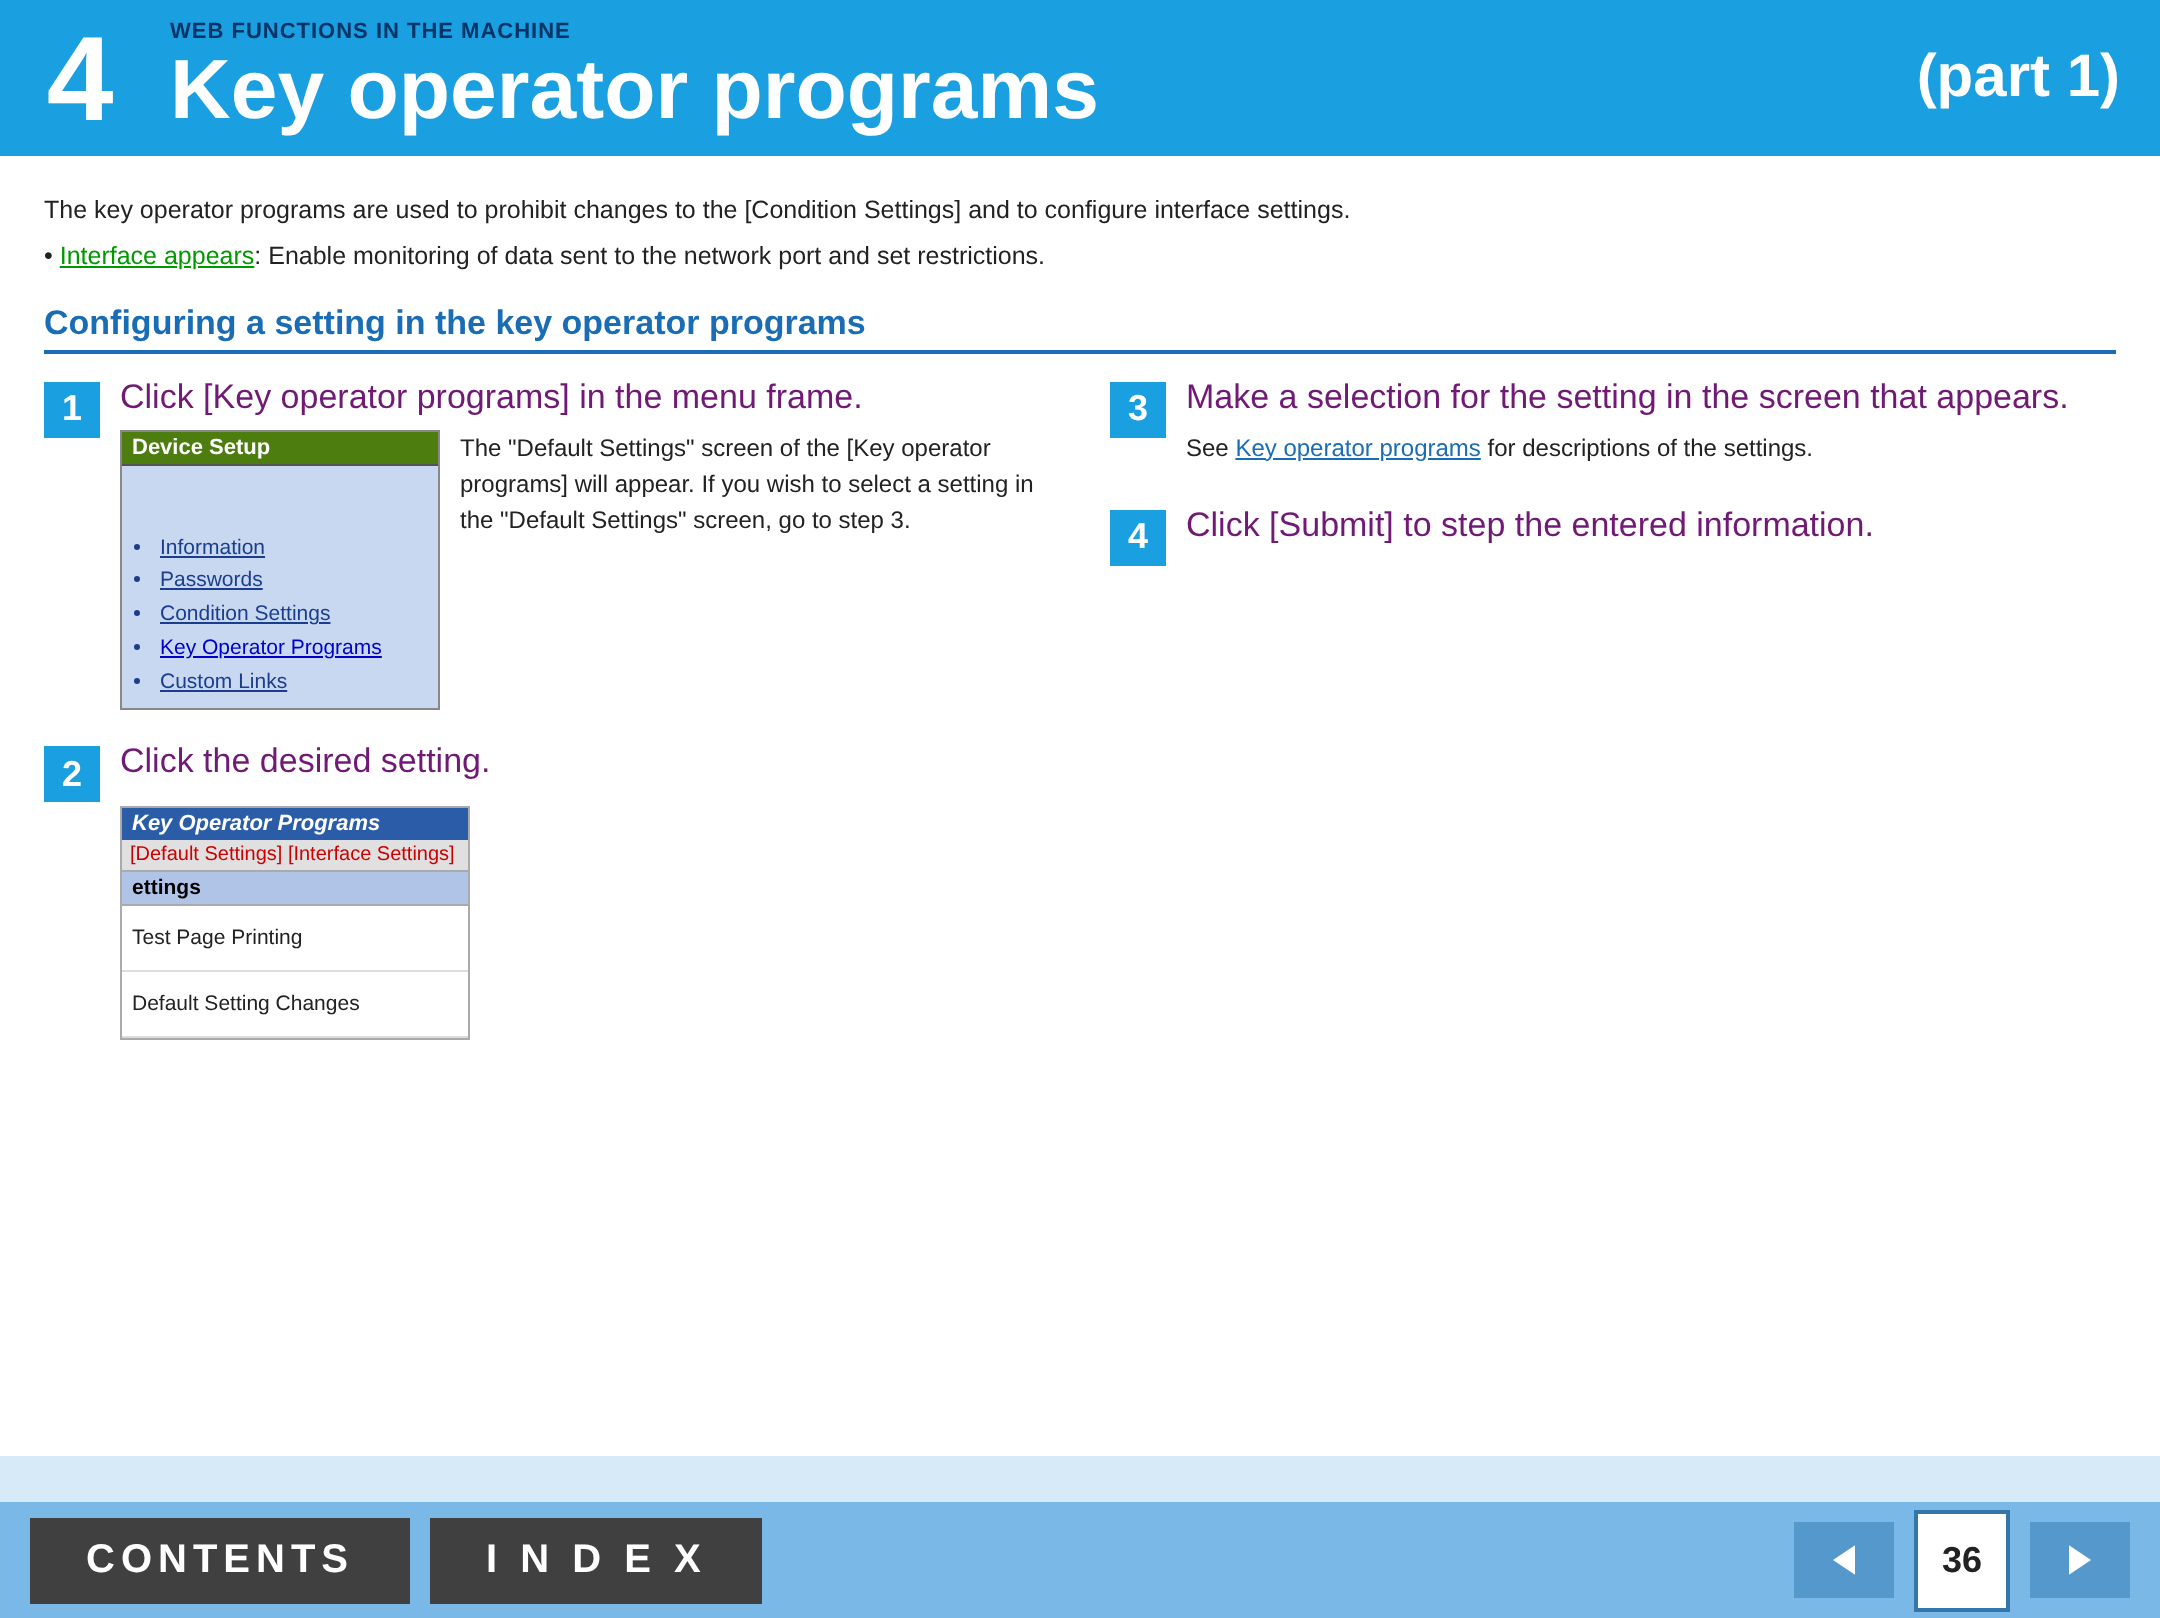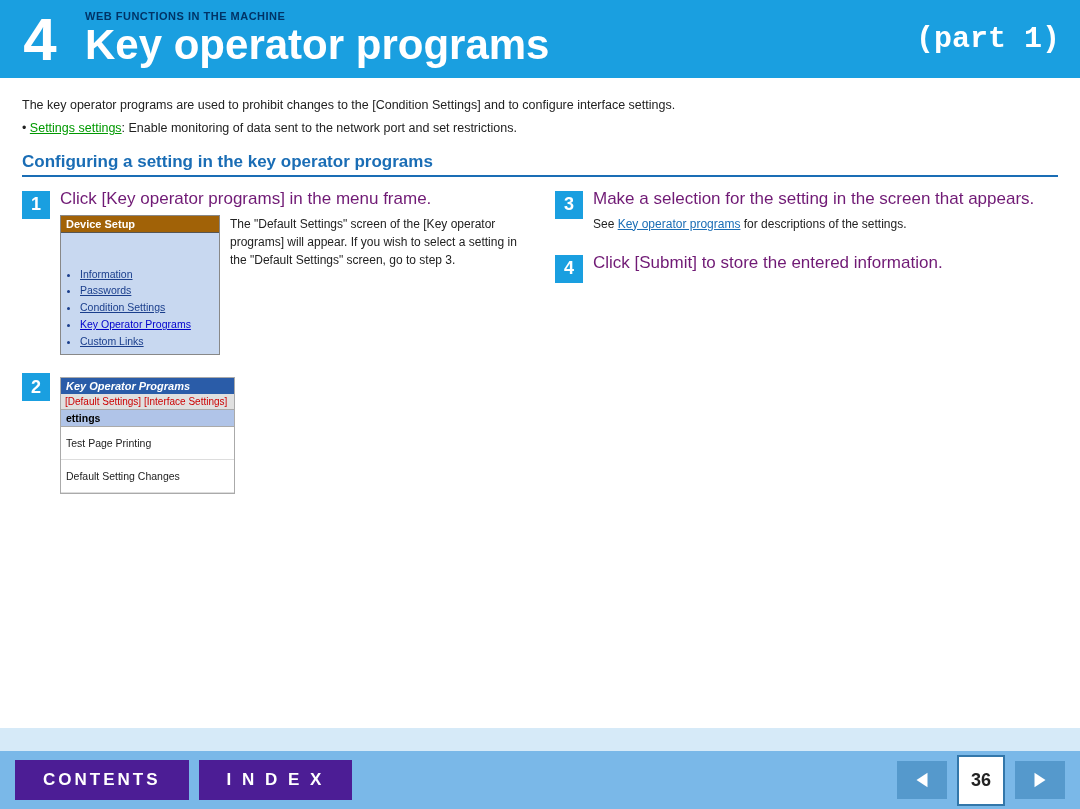--- a/index.html
+++ b/index.html
@@ -52,21 +52,20 @@
       font-weight: bold;
       line-height: 1.1;
     }
     .header-part {
       color: white;
       font-size: 30px;
       font-weight: bold;
       display: flex;
       align-items: center;
       padding-right: 20px;
-      font-family: Liberation Mono, monospace;
     }
 
     
     .main {
       background: white;
       margin: 0;
       padding: 18px 22px 10px 22px;
       min-height: 650px;
     }
 
@@ -143,21 +142,21 @@
     }
     .menu-screenshot {
       border: 1px solid #888;
       background: #e8e8e8;
       width: 160px;
       min-width: 160px;
       font-size: 11px;
       padding: 0;
     }
     .menu-screenshot .menu-title {
-      background: #a16207;
+      background: #4d7c0f;
       color: white;
       font-size: 11px;
       font-weight: bold;
       padding: 2px 5px;
       border-bottom: 1px solid #555;
     }
     .menu-screenshot .menu-items {
       background: #c8d8f0;
       padding: 3px 5px 5px 5px;
     }
@@ -238,23 +237,23 @@
       left: 0;
       right: 0;
       height: 58px;
       background: #7ab8e8;
       display: flex;
       align-items: center;
       padding: 0 15px;
       gap: 10px;
     }
     .bottom-btn {
-      background: #4c1d95;
-      color: white;
-      font-size: 17px;
+      background: #404040;
+      color: white;
+      font-size: 20px;
       font-weight: bold;
       letter-spacing: 3px;
       padding: 10px 28px;
       border: none;
       cursor: pointer;
       text-transform: uppercase;
     }
     .bottom-spacer {
       flex: 1;
     }
@@ -293,21 +292,21 @@
   <div class="header-text">
     <div class="header-subtitle">WEB FUNCTIONS IN THE MACHINE</div>
     <div class="header-title">Key operator programs</div>
   </div>
   <div class="header-part">(part 1)</div>
 </div>
 
 <div class="main">
   <p class="intro-text">The key operator programs are used to prohibit changes to the [Condition Settings] and to configure interface settings.</p>
   <p class="intro-text">
-    • <a href="#">Settings settings</a><span>: Enable monitoring of data sent to the network port and set restrictions.</span>
+    • <a href="#">Interface appears</a><span>: Enable monitoring of data sent to the network port and set restrictions.</span>
   </p>
 
   <div class="section-title">Configuring a setting in the key operator programs</div>
 
   <div class="steps-grid">
 
     <div>
 
       <div class="step">
         <div class="step-number">1</div>
@@ -327,20 +326,21 @@
               </div>
             </div>
             <div class="screenshot-caption">The "Default Settings" screen of the [Key operator programs] will appear. If you wish to select a setting in the "Default Settings" screen, go to step 3.</div>
           </div>
         </div>
       </div>
 
       <div class="step" style="margin-top:10px;">
         <div class="step-number">2</div>
         <div class="step-content step2-inner">
+          <div class="step-heading">Click the desired setting.</div>
           <div class="kop-screenshot">
             <div class="kop-title-bar">Key Operator Programs</div>
             <div class="kop-tabs">
               <a href="#">[Default Settings]</a>&nbsp;<a href="#">[Interface Settings]</a>
             </div>
             <div class="kop-settings-title">ettings</div>
             <div class="kop-item">Test Page Printing</div>
             <div class="kop-item">Default Setting Changes</div>
           </div>
         </div>
@@ -355,21 +355,21 @@
           <div class="step-heading">Make a selection for the setting in the screen that appears.</div>
           <div class="step-body">
             See <a href="#">Key operator programs</a> for descriptions of the settings.
           </div>
         </div>
       </div>
 
       <div class="step" style="margin-top:20px;">
         <div class="step-number">4</div>
         <div class="step-content">
-          <div class="step-heading">Click [Submit] to store the entered information.</div>
+          <div class="step-heading">Click [Submit] to step the entered information.</div>
         </div>
       </div>
     </div>
 
   </div>
 </div>
 
 <div class="bottom-bar">
   <button class="bottom-btn">CONTENTS</button>
   <button class="bottom-btn">I N D E X</button>

